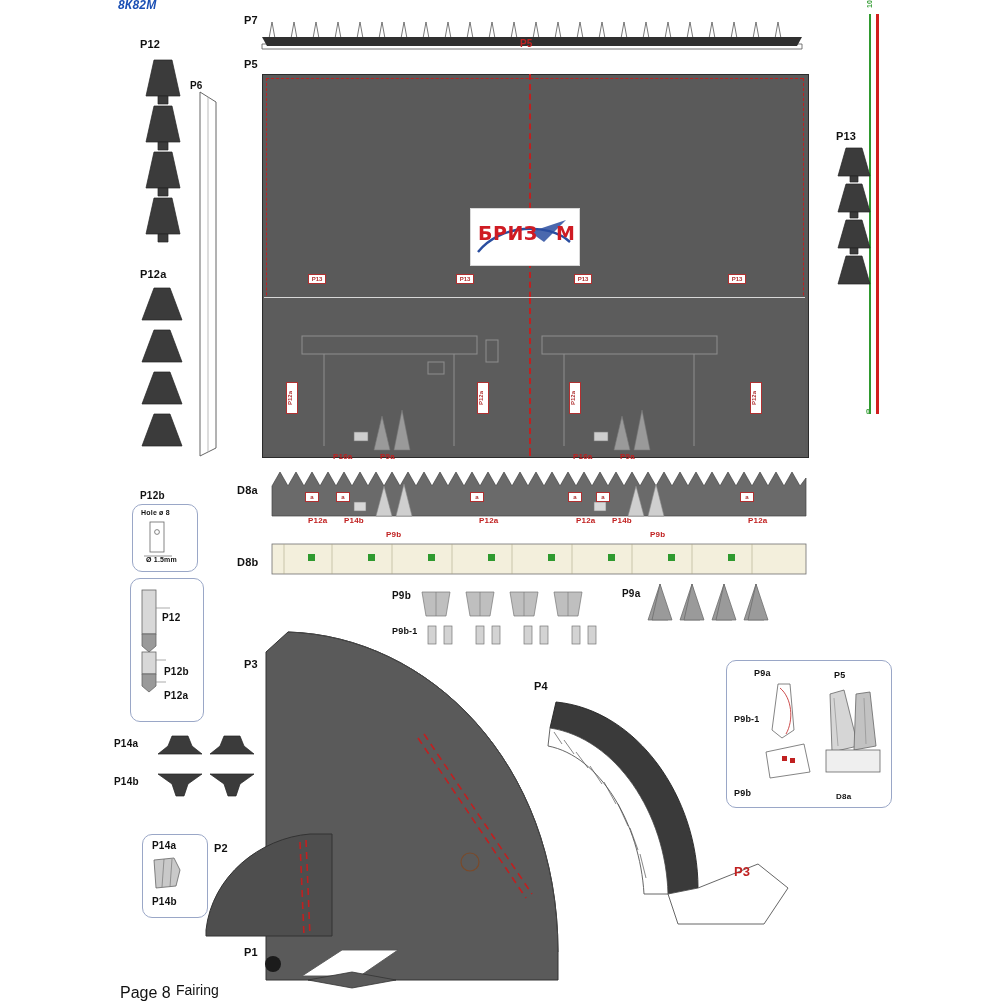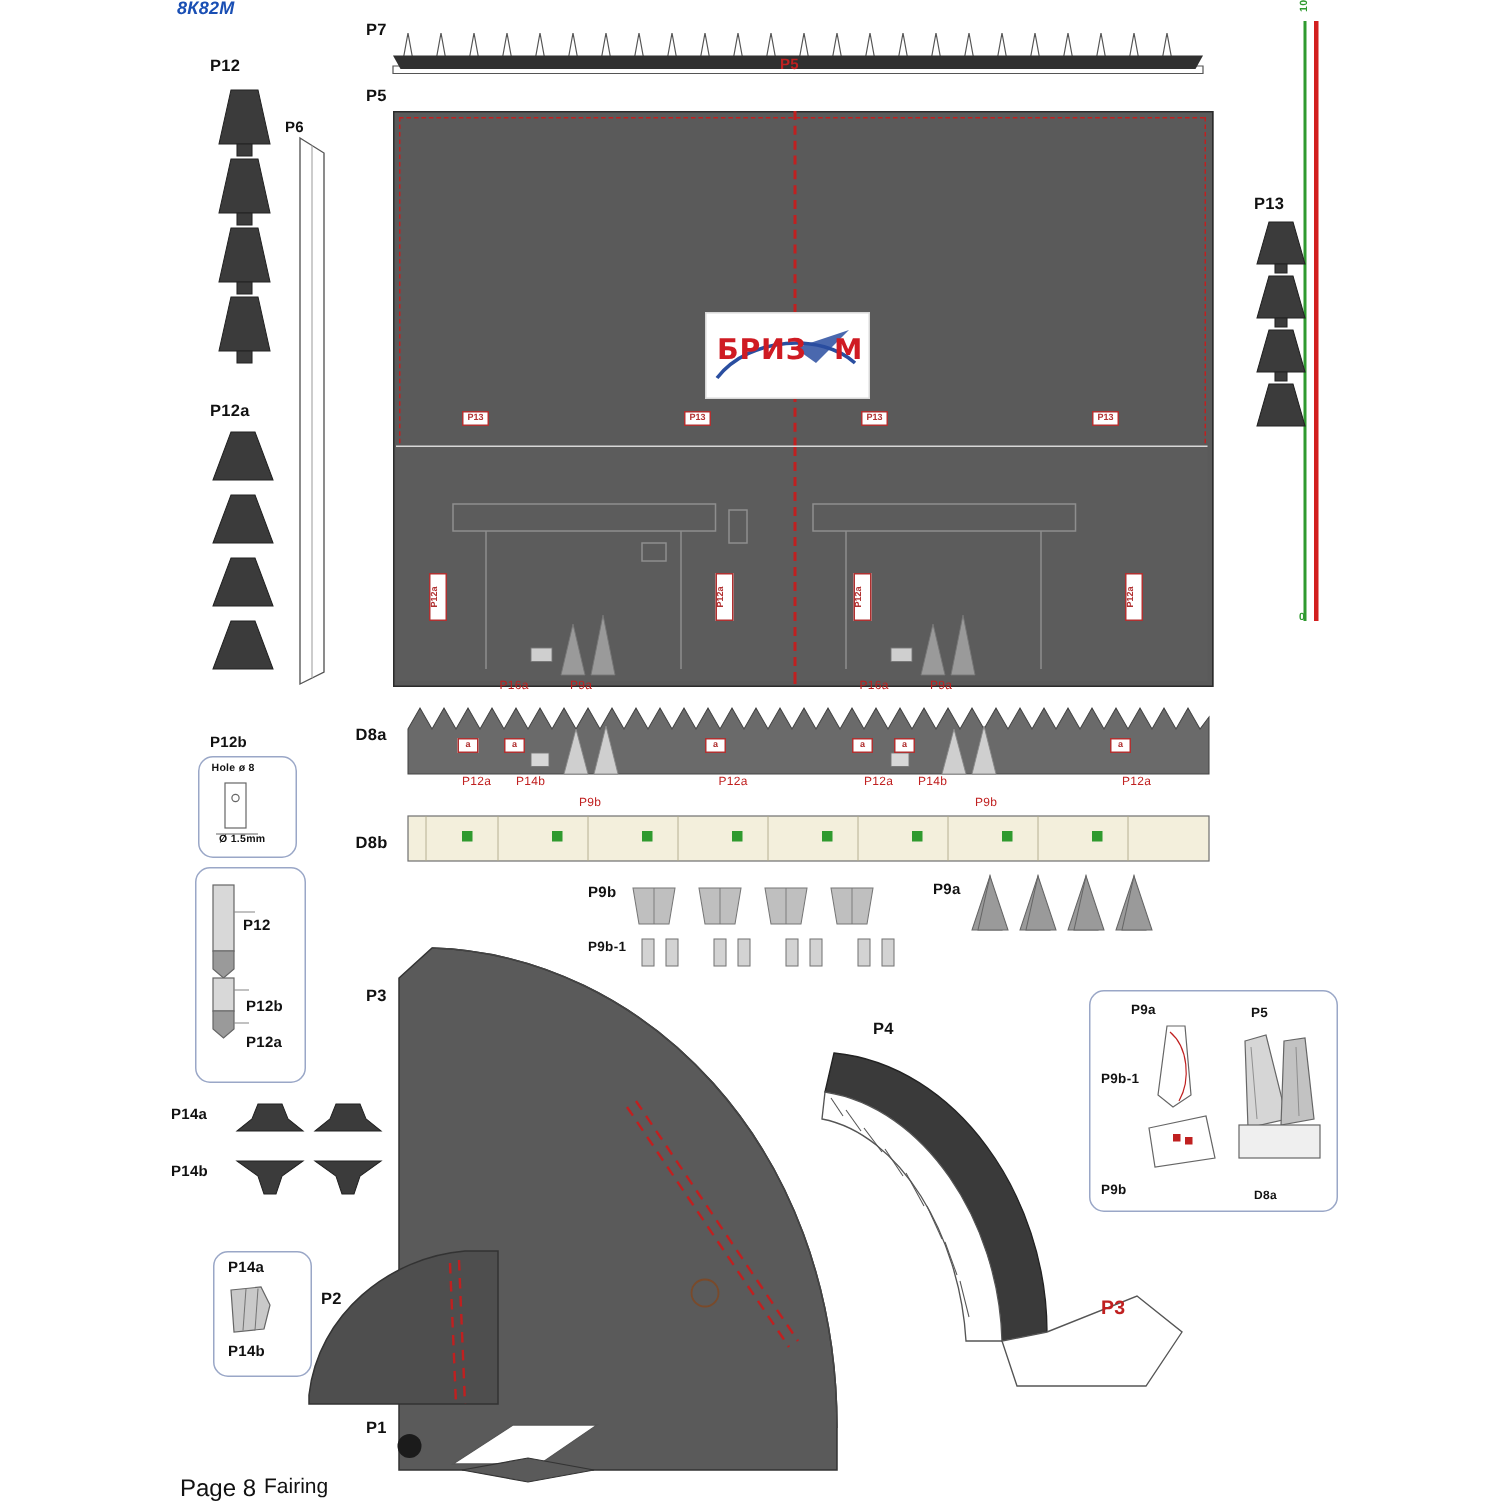--- a/index.html
+++ b/index.html
@@ -2,21 +2,21 @@
 <html><head>
 <meta charset="utf-8">
 <style>
   html,body{margin:0;padding:0;background:#ffffff;}
   body{width:1002px;height:1002px;position:relative;overflow:hidden;
        font-family:"Liberation Sans",sans-serif;color:#111;}
   .sheet{position:absolute;left:0;top:0;width:810px;height:1002px;background:#fff;}
   .lbl{position:absolute;font-size:11px;font-weight:bold;color:#111;letter-spacing:.2px;white-space:nowrap;}
   .lbl.red{color:#c02020;}
   .lbl.blue{color:#1a4fb4;}
-  .lbl.tiny{font-size:8px;font-weight:normal;}
+  .lbl.tiny{font-size:8px;font-weight:bold;}
   .lbl.tiny2{font-size:7px;font-weight:bold;}
   .tag{position:absolute;border:1px solid #b03030;background:#fff;color:#b03030;
        font-size:6px;font-weight:bold;text-align:center;line-height:1;padding:1px 0;}
   .tagv{position:absolute;border:1px solid #b03030;background:#fff;color:#b03030;
         font-size:6px;font-weight:bold;text-align:center;writing-mode:vertical-rl;
         transform:rotate(180deg);padding:1px 0;}
   .panel{position:absolute;background:#5a5a5a;border:1px solid #2b2b2b;}
   .panelLight{position:absolute;background:#6a6a6a;}
   .dash-red{position:absolute;border-left:1.5px dashed #c02020;}
   .dash-red-h{position:absolute;border-top:1px dashed #c02020;}
@@ -289,28 +289,28 @@
 
   <div class="lbl" style="left:244px;top:658px;">P3</div>
   <svg style="left:258px;top:632px;" width="330" height="352">
     <path d="M30 0 C170 4, 300 130, 300 320 L300 348 L8 348 L8 20 Z" fill="#5a5a5a" stroke="#333" stroke-width="1"></path>
     <path d="M30 0 C170 4, 300 130, 300 320" fill="none" stroke="#444" stroke-width="1"></path>
     <line x1="160" y1="106" x2="268" y2="266" stroke="#c02020" stroke-width="1.6" stroke-dasharray="7,5"></line>
     <line x1="166" y1="102" x2="274" y2="262" stroke="#c02020" stroke-width="1.6" stroke-dasharray="7,5"></line>
     <circle cx="212" cy="230" r="9" fill="none" stroke="#7a4a2a" stroke-width="1.2"></circle>
   </svg>
 
-  <div class="lbl" style="left:214px;top:860px;">P2</div>
+  <div class="lbl" style="left:214px;top:842px;">P2</div>
   <svg style="left:200px;top:832px;" width="150" height="112">
     <path d="M110 2 C60 6, 12 44, 6 98 L6 104 L132 104 L132 2 Z" fill="#4e4e4e" stroke="#333" stroke-width="1"></path>
     <line x1="100" y1="10" x2="104" y2="104" stroke="#c02020" stroke-width="1.6" stroke-dasharray="7,5"></line>
     <line x1="106" y1="8" x2="110" y2="104" stroke="#c02020" stroke-width="1.6" stroke-dasharray="7,5"></line>
   </svg>
 
-  <div class="lbl" style="left:534px;top:680px;margin-left:48px;">P4</div>
+  <div class="lbl" style="left:534px;top:680px;">P4</div>
   <svg style="left:548px;top:688px;" width="300" height="248">
     <path d="M8 14 C90 22, 150 110, 150 200 L120 206 C118 126, 68 50, 2 40 Z" fill="#3a3a3a" stroke="#222" stroke-width="0.9"></path>
     <path d="M2 40 C68 50, 118 126, 120 206 L96 206 C92 136, 52 68, 0 58 Z" fill="#ffffff" stroke="#555" stroke-width="0.9"></path>
     <g stroke="#555" stroke-width="0.7">
       <line x1="6" y1="44" x2="14" y2="56"></line>
         <line x1="16" y1="52" x2="26" y2="66"></line>
       <line x1="28" y1="64" x2="40" y2="80"></line>
         <line x1="42" y1="78" x2="54" y2="96"></line>
       <line x1="56" y1="94" x2="68" y2="116"></line>
         <line x1="70" y1="116" x2="80" y2="138"></line>

